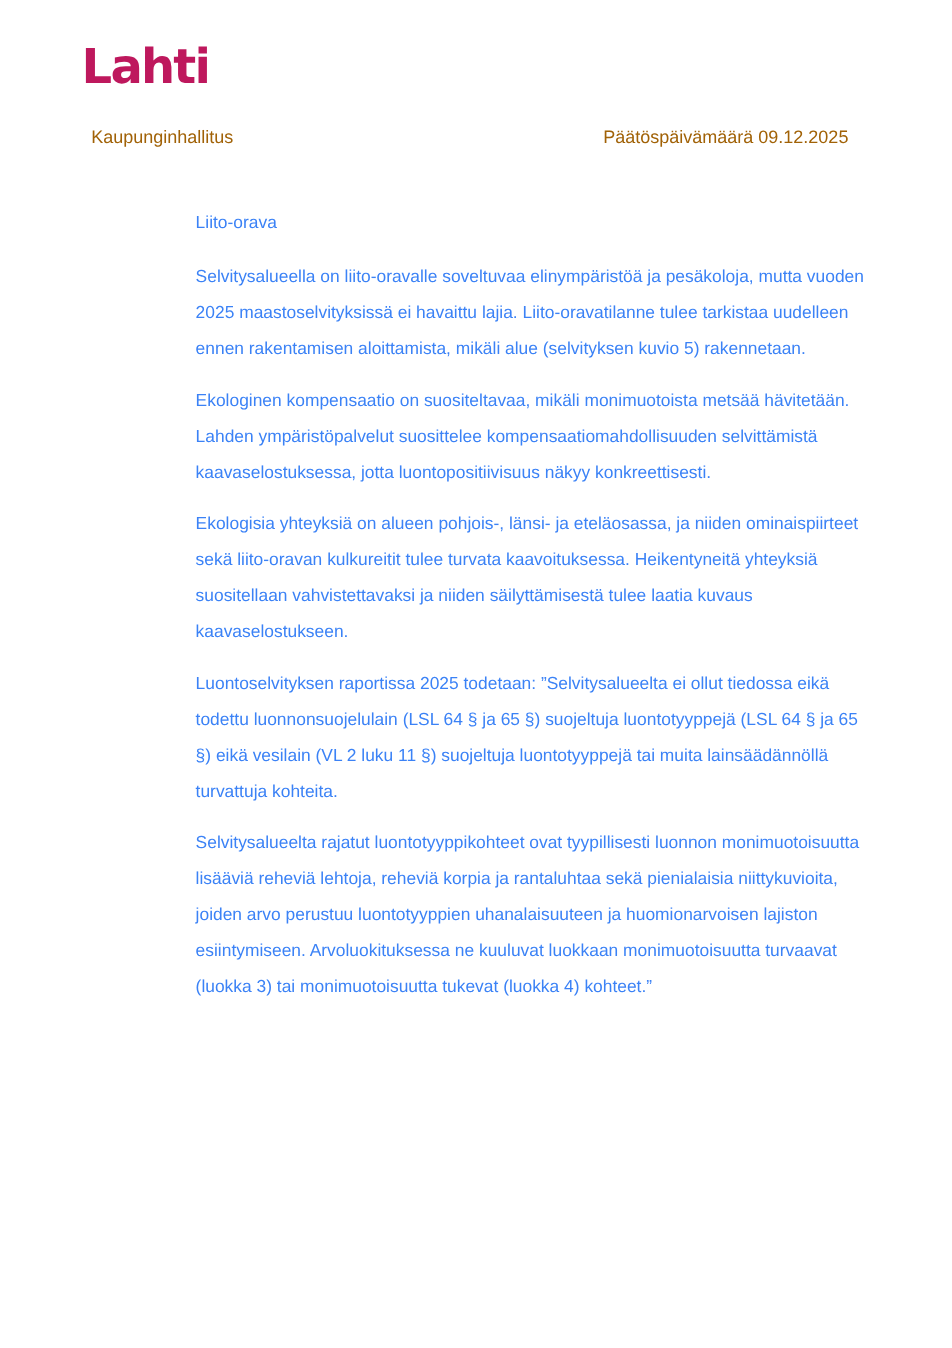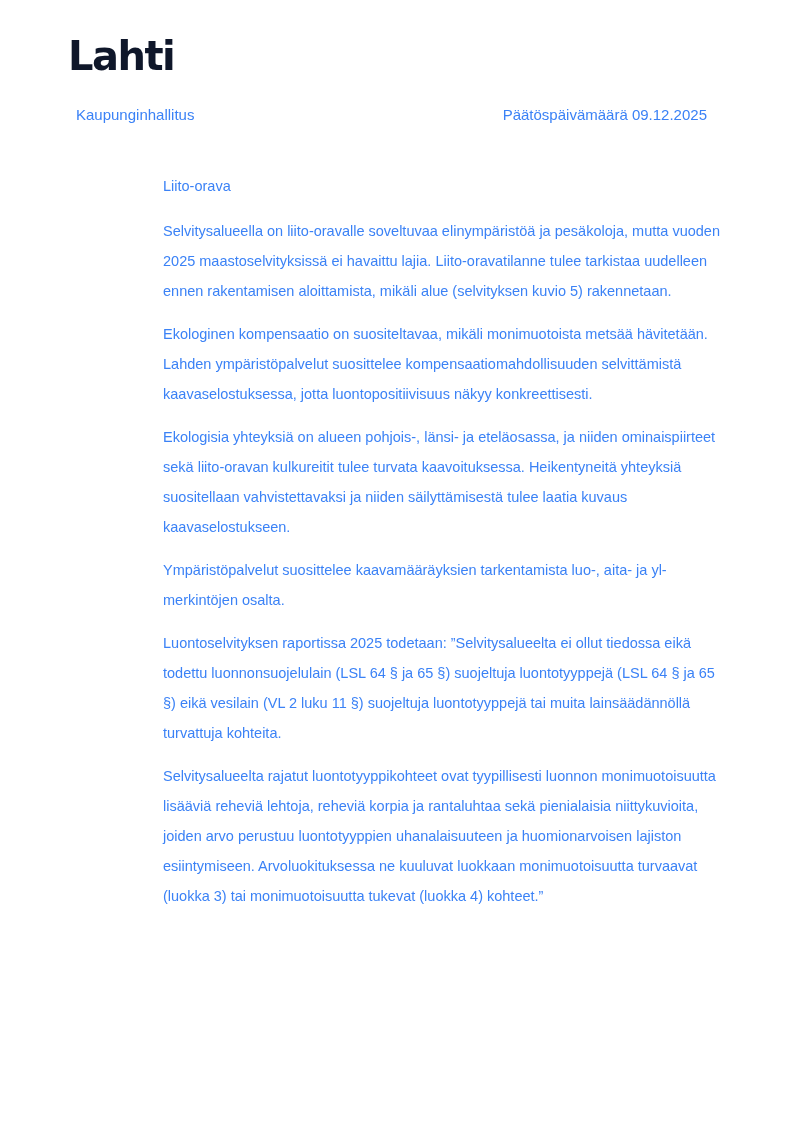--- a/index.html
+++ b/index.html
@@ -18,33 +18,33 @@
   }
   .logo {
     position: absolute;
     left: 68px;
     top: 36px;
     font-family: "DejaVu Sans", sans-serif;
     font-weight: 700;
     font-size: 40px;
     letter-spacing: -1.5px;
     line-height: 1;
-    color: #0f172a;
+    color: #be185d;
     user-select: none;
   }
   .header-row {
     position: absolute;
     left: 76px;
     top: 106px;
     width: 631px;
     display: flex;
     justify-content: space-between;
     align-items: baseline;
     font-size: 15px;
-    color: #3b82f6;
+    color: #a16207;
   }
   .content {
     position: absolute;
     left: 163px;
     top: 171px;
     width: 560px;
     font-size: 14.5px;
     line-height: 30px;
     color: #3b82f6;
     text-align: left;
@@ -66,18 +66,17 @@
   <div class="header-row">
     <span>Kaupunginhallitus</span>
     <span>Päätöspäivämäärä 09.12.2025</span>
   </div>
 
   <div class="content">
     <p class="heading">Liito-orava</p>
     <p class="block">Selvitysalueella on liito-oravalle soveltuvaa elinympäristöä ja pesäkoloja, mutta vuoden 2025 maastoselvityksissä ei havaittu lajia. Liito-oravatilanne tulee tarkistaa uudelleen ennen rakentamisen aloittamista, mikäli alue (selvityksen kuvio 5) rakennetaan.</p>
     <p class="block">Ekologinen kompensaatio on suositeltavaa, mikäli monimuotoista metsää hävitetään. Lahden ympäristöpalvelut suosittelee kompensaatiomahdollisuuden selvittämistä kaavaselostuksessa, jotta luontopositiivisuus näkyy konkreettisesti.</p>
     <p class="block">Ekologisia yhteyksiä on alueen pohjois-, länsi- ja eteläosassa, ja niiden ominaispiirteet sekä liito-oravan kulkureitit tulee turvata kaavoituksessa. Heikentyneitä yhteyksiä suositellaan vahvistettavaksi ja niiden säilyttämisestä tulee laatia kuvaus kaavaselostukseen.</p>
-    <p class="block">Ympäristöpalvelut suosittelee kaavamääräyksien tarkentamista luo-, aita- ja yl-merkintöjen osalta.</p>
     <p class="block">Luontoselvityksen raportissa 2025 todetaan: ”Selvitysalueelta ei ollut tiedossa eikä todettu luonnonsuojelulain (LSL 64 § ja 65 §) suojeltuja luontotyyppejä (LSL 64 § ja 65 §) eikä vesilain (VL 2 luku 11 §) suojeltuja luontotyyppejä tai muita lainsäädännöllä turvattuja kohteita.</p>
     <p class="block">Selvitysalueelta rajatut luontotyyppikohteet ovat tyypillisesti luonnon monimuotoisuutta lisääviä reheviä lehtoja, reheviä korpia ja rantaluhtaa sekä pienialaisia niittykuvioita, joiden arvo perustuu luontotyyppien uhanalaisuuteen ja huomionarvoisen lajiston esiintymiseen. Arvoluokituksessa ne kuuluvat luokkaan monimuotoisuutta turvaavat (luokka 3) tai monimuotoisuutta tukevat (luokka 4) kohteet.”</p>
   </div>
 
 </div>
 
 </body></html>

